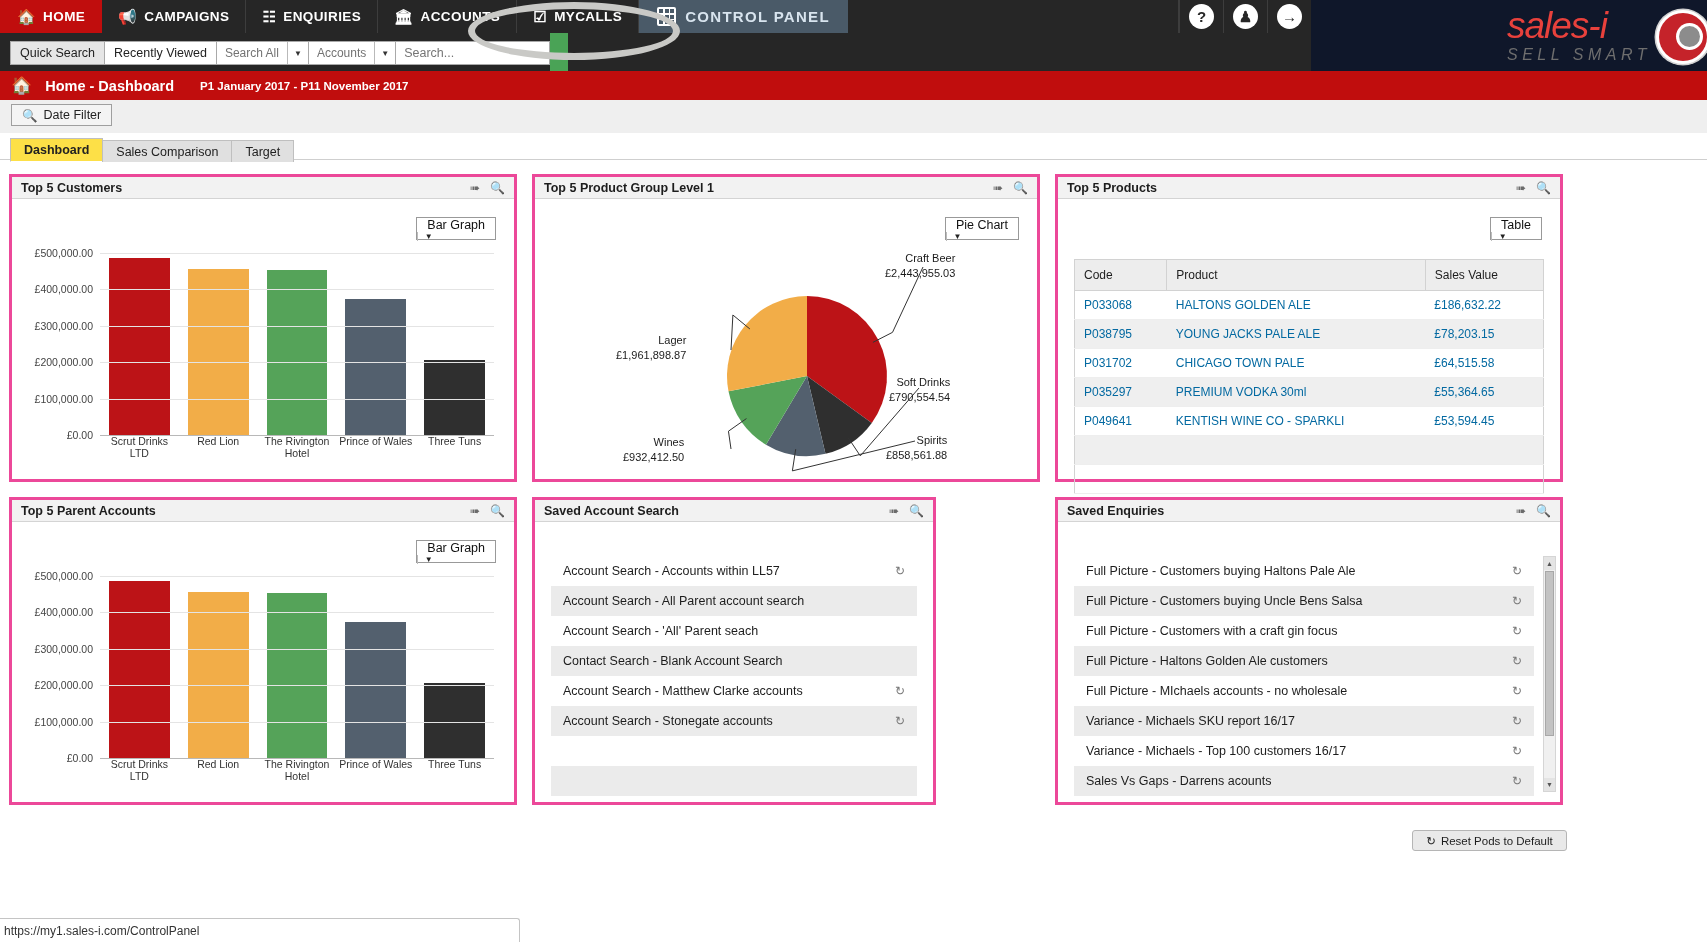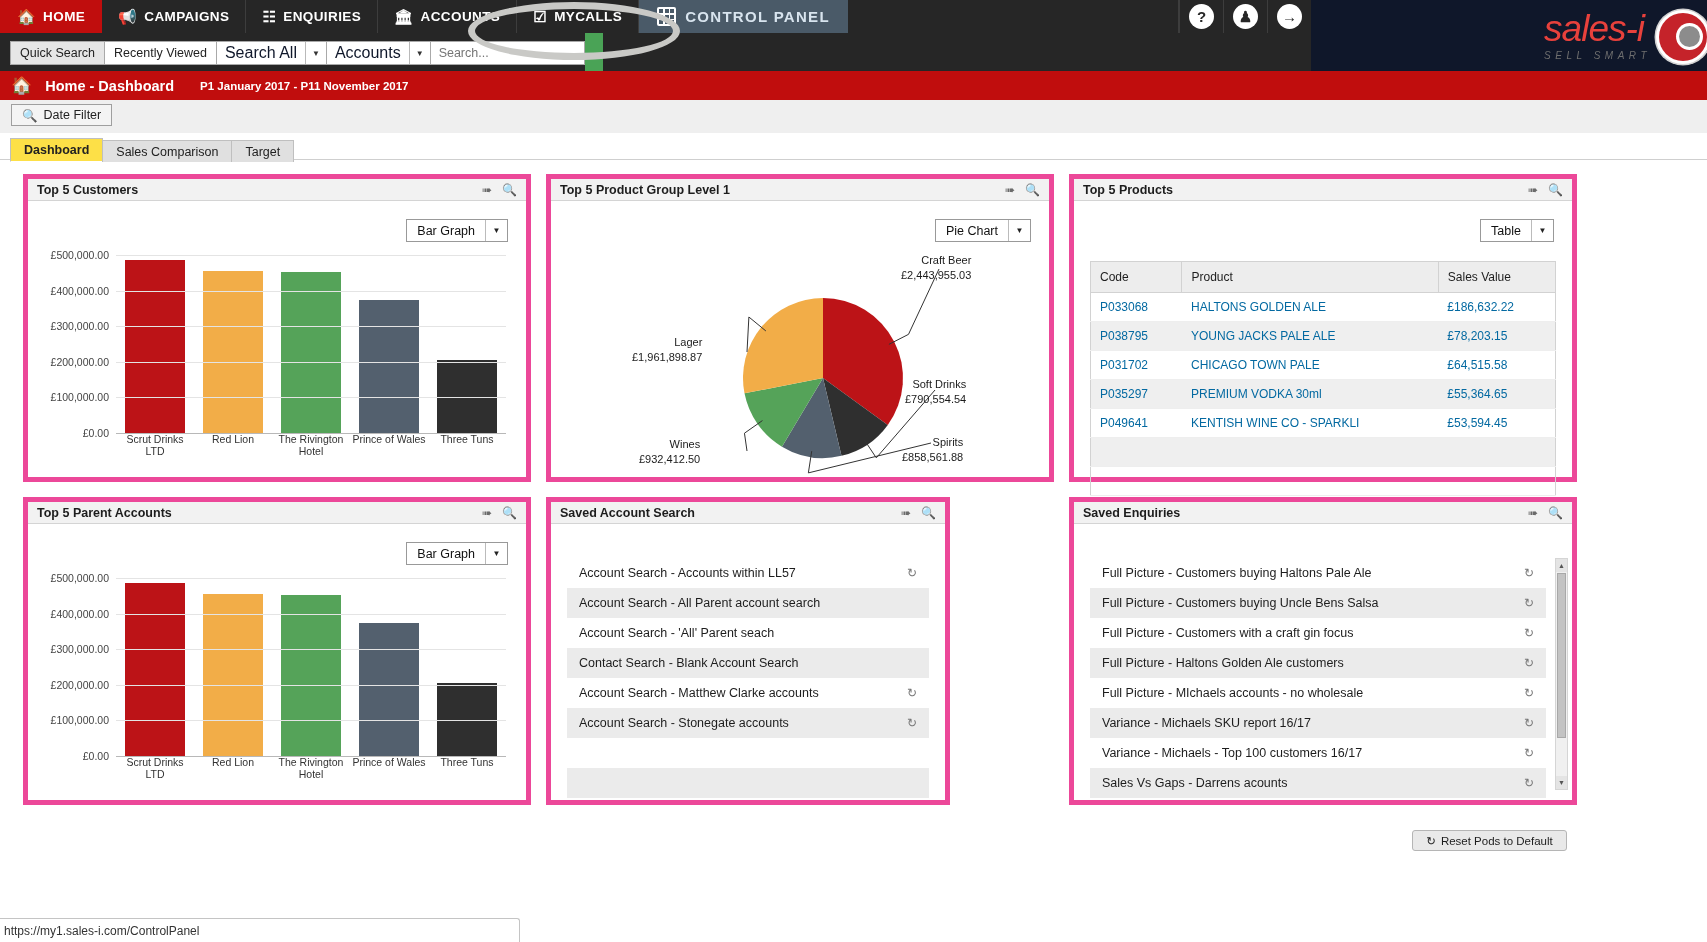--- a/index.html
+++ b/index.html
@@ -66,21 +66,21 @@
     height: 24px; background: #fff; border: 1px solid #a9a9a9;
     font-size: 12.5px; color: #222; padding: 0 9px;
     display: flex; align-items: center; cursor: pointer; white-space: nowrap;
     margin-right: -1px;
   }
   .sb-btn.active { background: #e6e6e6; }
   .sb-sel {
     height: 24px; background: #fff; border: 1px solid #a9a9a9;
     display: flex; align-items: center; cursor: pointer; margin-right: -1px;
   }
-  .sb-sel span.lbl { font-size: 16px; padding: 0 8px; color: #0f172a; white-space: nowrap; }
+  .sb-sel span.lbl { font-size: 12px; padding: 0 8px; color: #737373; white-space: nowrap; }
   .sb-sel span.arr {
     border-left: 1px solid #b9b9b9; padding: 0 6px; font-size: 8px; color: #333;
     height: 100%; display: flex; align-items: center;
   }
   .sb-input {
     height: 24px; width: 155px; background: #fff; border: 1px solid #a9a9a9;
     font-size: 12.5px; color: #888; padding: 0 8px; outline: none;
     font-family: "Liberation Sans", sans-serif;
   }
   .green-tab { width: 18px; height: 40px; background: #4aa356; }
@@ -90,21 +90,21 @@
   }
 
   
   .brandzone {
     position: absolute; left: 1311px; top: 0; width: 396px; height: 73px;
     background: #0f172a; display: flex; align-items: center; justify-content: flex-end; font-style: italic;
   }
   .brand { position: relative; display: flex; align-items: center; gap: 8px; }
   .brand-txt { display: flex; flex-direction: column; align-items: flex-start; }
   .brand-name { font-size: 37px; color: #e8413c; line-height: .92; letter-spacing: -1px; }
-  .brand-sub { font-size: 10px; color: #6e6e6e; letter-spacing: 4.5px; margin-top: 3px; }
+  .brand-sub { font-size: 16px; color: #6e6e6e; letter-spacing: 4.5px; margin-top: 3px; }
   .brand-mark {
     width: 48px; height: 48px; border-radius: 50%;
     background: #c5232a; position: relative;
     box-shadow: 0 0 0 3px #fff, 0 0 0 4.5px #d2d2d2;
   }
   .brand-mark::after {
     content: ""; position: absolute; right: 7px; top: 13px;
     width: 21px; height: 21px; border-radius: 50%; background: #8c8c8c;
     box-shadow: 0 0 0 3px #fff;
   }
@@ -141,36 +141,36 @@
     background: #e0e0e0; border: 1px solid #bfbfbf; border-bottom: none;
     display: flex; align-items: center; cursor: pointer; margin-right: -1px;
   }
   .tab.sel { background: #fde047; font-weight: bold; border-bottom: 1px solid #fff; height: 24px; }
   .tab-rule {
     position: absolute; left: 0; top: 159px; width: 1707px; height: 1px; background: #cfcfcf;
   }
 
   
   .pod {
-    position: absolute; background: #fff; border: 5px solid #ec4899; margin-left: 14px;
+    position: absolute; background: #fff; border: 3px solid #ec4899;
   }
   .pod-head {
     height: 22px; background: #f2f2f2; border-bottom: 1px solid #d4d4d4;
     display: flex; align-items: center; padding: 0 9px;
   }
   .pod-title { font-size: 12.5px; font-weight: bold; color: #1d1d1d; }
   .pod-icons { margin-left: auto; display: flex; gap: 10px; align-items: center; }
   .ic { cursor: pointer; line-height: 1; color: #6b6b6b; font-size: 12px; }
   .pod-body { position: relative; width: 100%; height: calc(100% - 22px); }
 
   
   .gsel {
     position: absolute; right: 18px; top: 18px;
     height: 23px; display: flex; align-items: stretch;
-    border: 1px solid #999; background: #fff; cursor: pointer; z-index: 3;
+    border: 1px solid #999; background: #fff; cursor: pointer; z-index: 3; flex-direction: column;
   }
   .gsel .lbl { font-size: 12.5px; color: #111; padding: 0 10px; display: flex; align-items: center; }
   .gsel .arr {
     width: 22px; border-left: 1px solid #bbb; display: flex;
     align-items: center; justify-content: center; font-size: 8px; color: #222;
   }
 
   
   .chart { position: absolute; left: 0; top: 46px; right: 8px; bottom: 6px; }
   .plot { position: absolute; left: 88px; top: 8px; right: 12px; bottom: 38px; }

